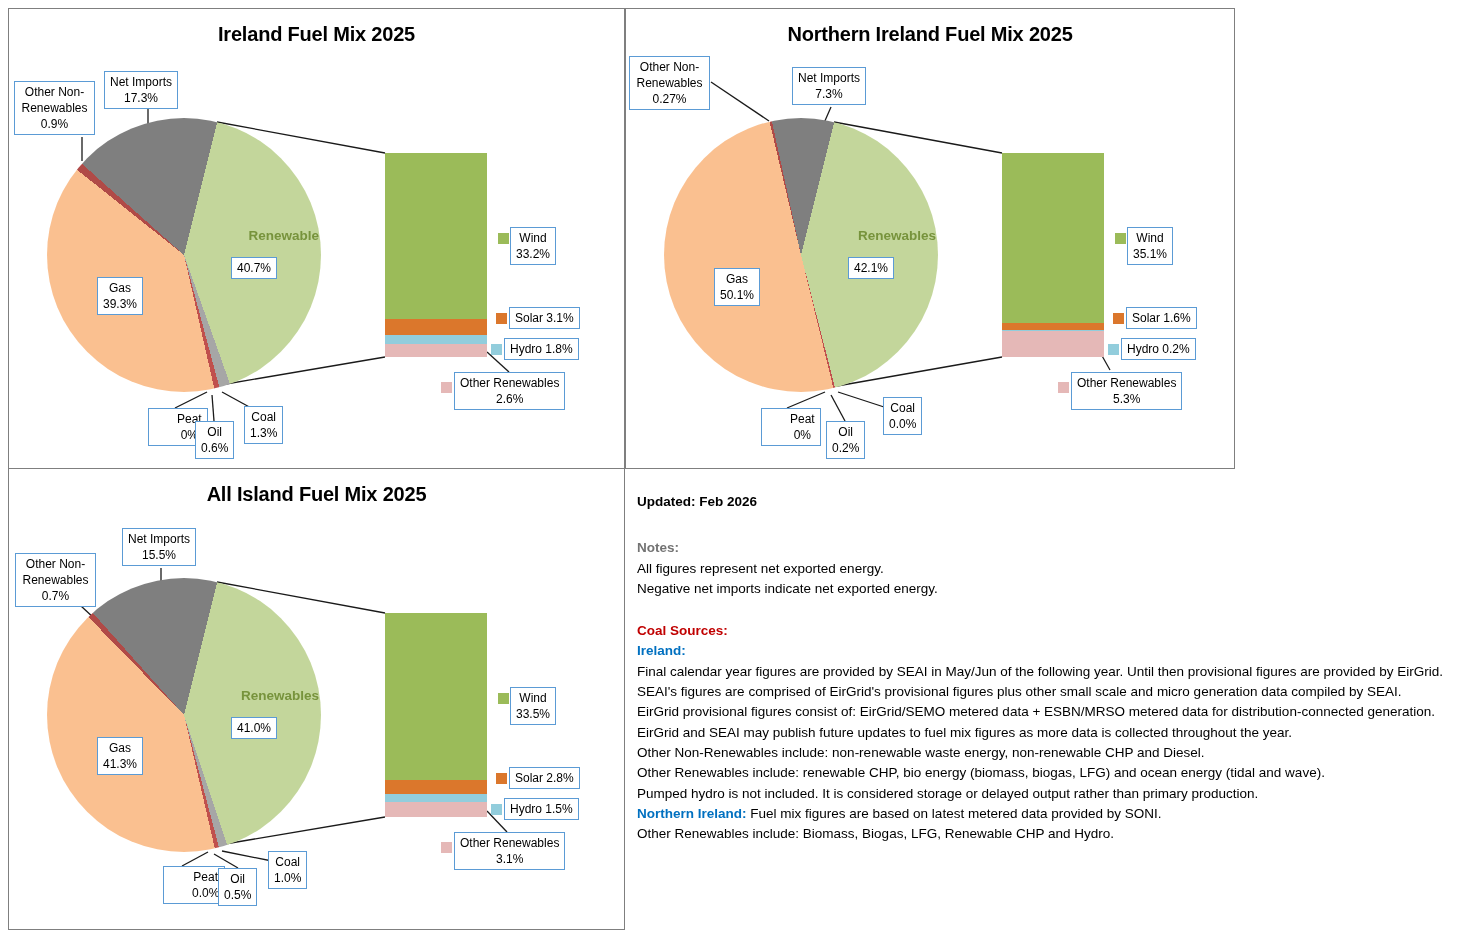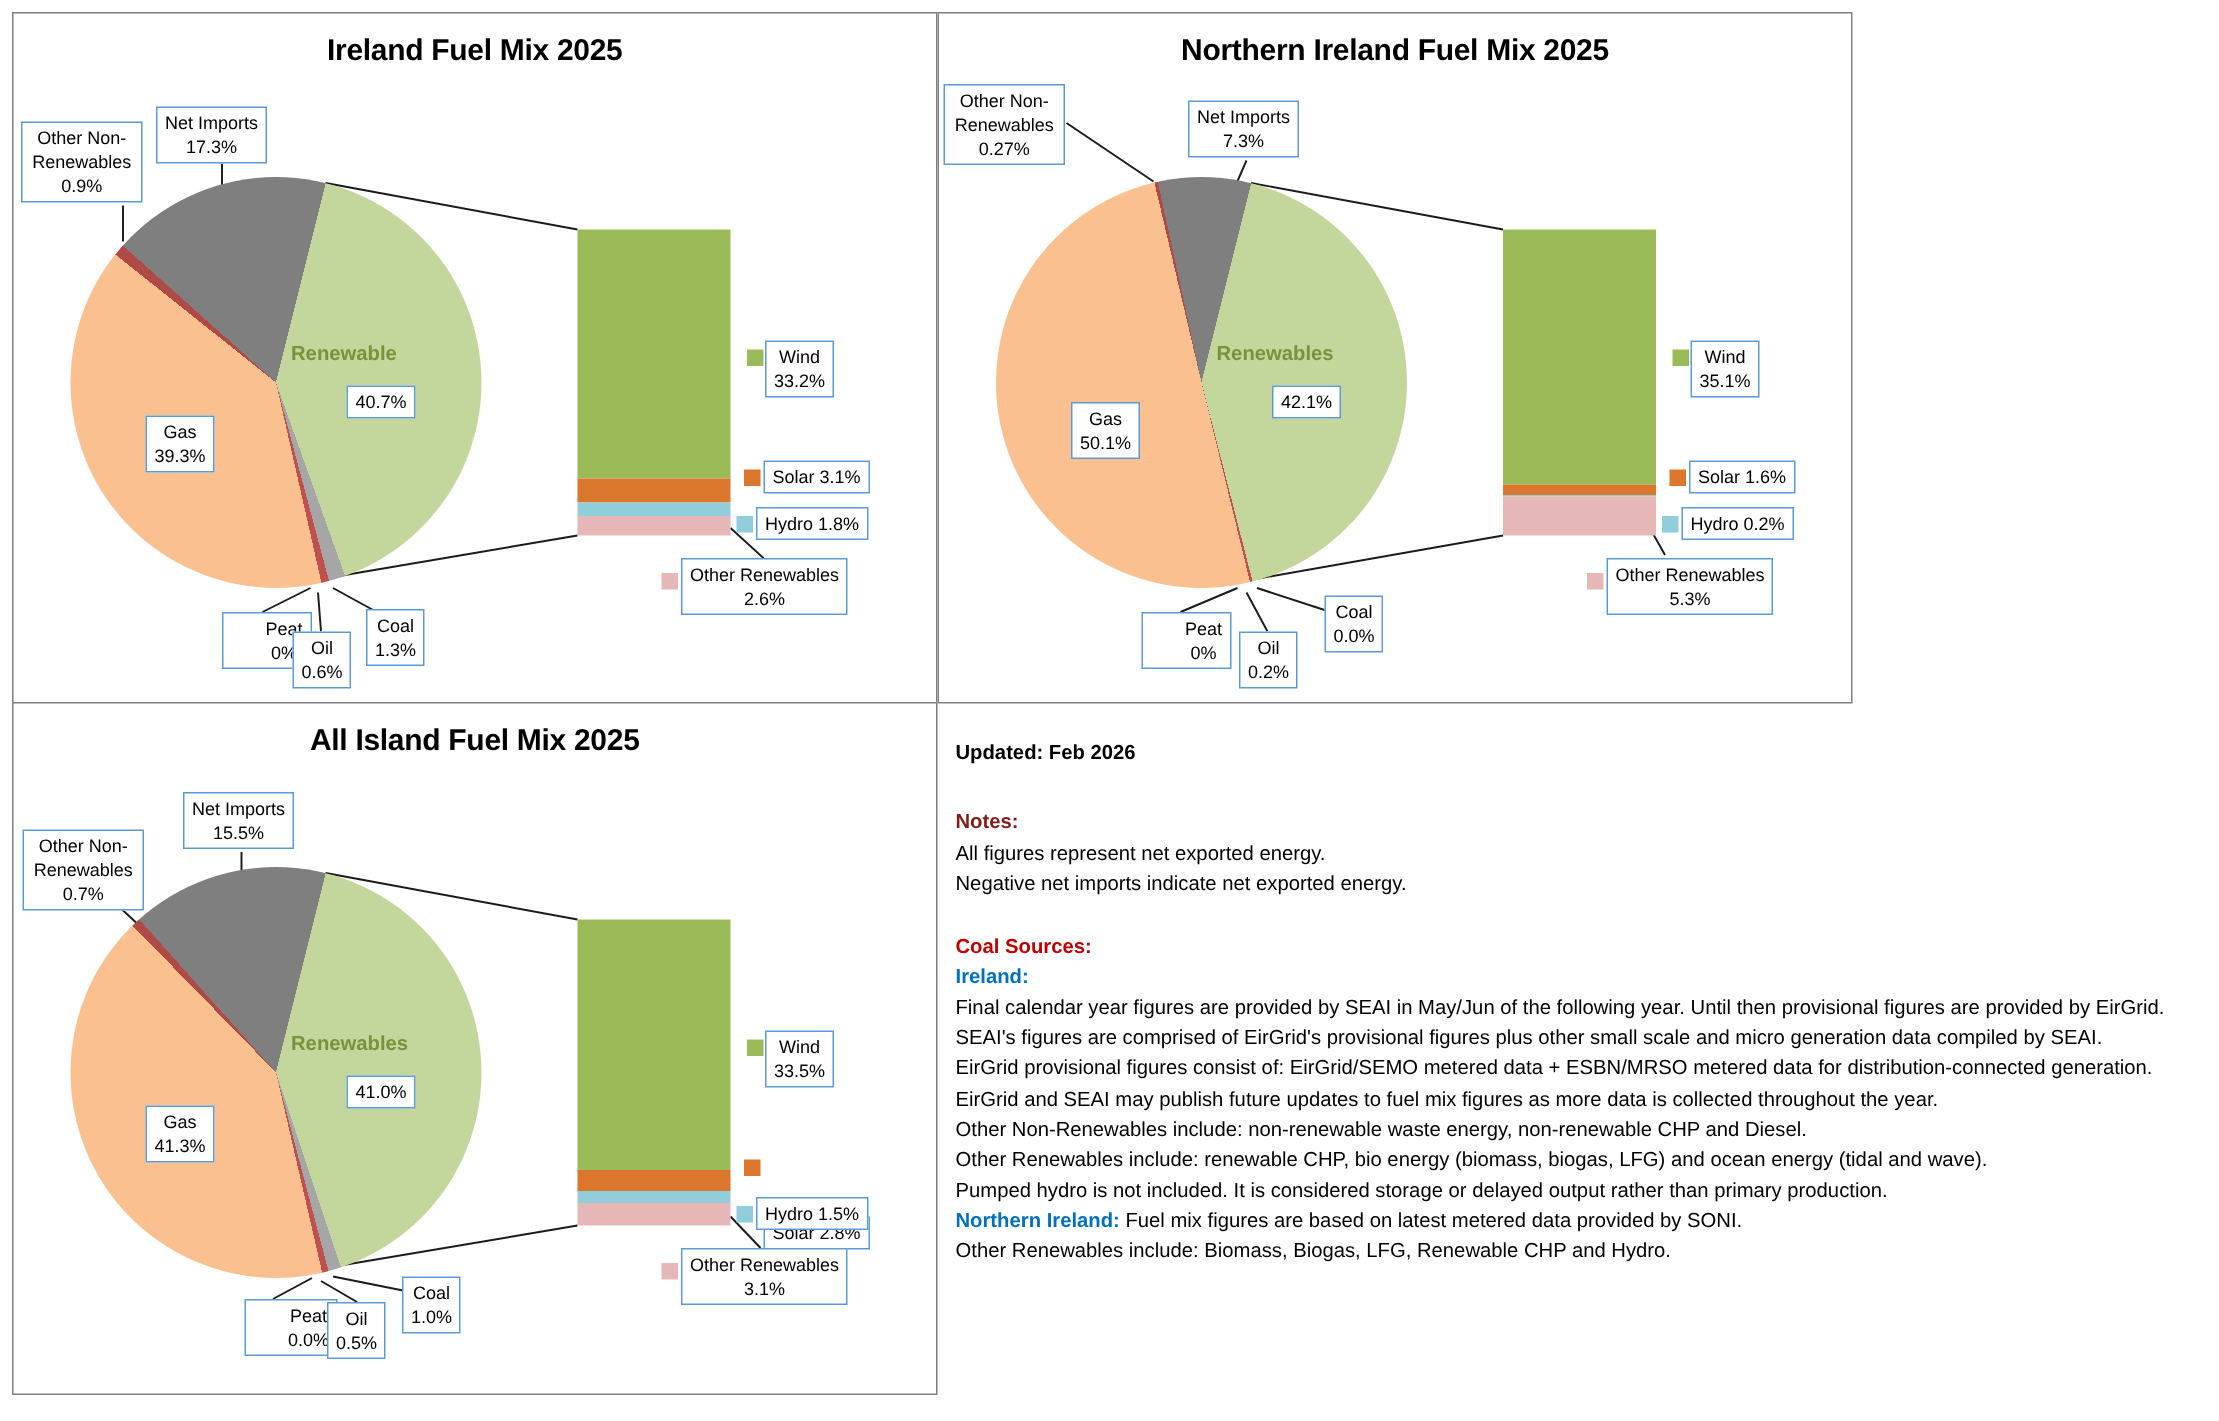--- a/index.html
+++ b/index.html
@@ -21,21 +21,21 @@
     font-size:20px; font-weight:bold; letter-spacing:-0.2px;
   }
   .connectors { position:absolute; left:0; top:0; pointer-events:none; }
   .connectors line { stroke:#1a1a1a; stroke-width:1.3; }
 
   .pie {
     position:absolute; left:38px; top:109px; width:274px; height:274px;
     border-radius:50%;
   }
   .pie-name {
-    position:absolute; left:185px; top:219px; width:125px; text-align:left;
+    position:absolute; left:185px; top:219px; width:125px; text-align:right;
     font-weight:bold; font-size:13.5px;
   }
   .lbl {
     position:absolute; box-sizing:border-box; background:#fff;
     border:1.6px solid #5B9BD5; text-align:center;
     font-size:12px; line-height:16px; padding:2px 5px; white-space:nowrap;
   }
   .pie-value { left:222px; top:248px; }
   .lbl-gas { left:88px; top:268px; }
   .p-ni .lbl-gas { top:259px; }
@@ -260,39 +260,39 @@
       <div style="height: 6.84597%; background: rgb(219, 119, 44);"></div>
       <div style="height: 3.66748%; background: rgb(146, 205, 220);"></div>
       <div style="height: 7.57946%; background: rgb(229, 184, 183);"></div>
     </div>
   <span class="swatch sw-wind" style="background: rgb(155, 187, 89);"></span>
   <div class="lbl lbl-wind" style="border-color: rgb(91, 155, 213);">
     <div>Wind</div>
     <div>33.5%</div>
   </div>
   <span class="swatch sw-solar" style="background: rgb(219, 119, 44);"></span>
-  <div class="lbl lbl-solar" style="border-color: rgb(91, 155, 213); margin-top: 44px;">
+  <div class="lbl lbl-solar" style="border-color: rgb(91, 155, 213);">
     <span>Solar</span>
     <span>2.8%</span>
   </div>
   <span class="swatch sw-hydro" style="background: rgb(146, 205, 220);"></span>
   <div class="lbl lbl-hydro" style="border-color: rgb(91, 155, 213);">
     <span>Hydro</span>
     <span>1.5%</span>
   </div>
   <span class="swatch sw-oren" style="background: rgb(229, 184, 183);"></span>
   <div class="lbl lbl-oren" style="border-color: rgb(91, 155, 213);">
     <div>Other Renewables</div>
     <div>3.1%</div>
   </div>
 </div>
 
 <div class="notes">
   <div class="n-updated">Updated: Feb 2026</div>
-  <div class="n-head-red" style="color: #7f1d1d;">Notes:</div>
+  <div class="n-head-red" style="color: #737373;">Notes:</div>
   <div class="n-line">All figures represent net exported energy.</div>
   <div class="n-line">Negative net imports indicate net exported energy.</div>
   <div class="n-head-red n-gap" style="color: rgb(192, 0, 0);">Coal Sources:</div>
   <div class="n-head-blue" style="color: rgb(0, 112, 192);">Ireland:</div>
   <div class="n-line">Final calendar year figures are provided by SEAI in May/Jun of the following year. Until then provisional figures are provided by EirGrid.</div>
   <div class="n-line">SEAI's figures are comprised of EirGrid's provisional figures plus other small scale and micro generation data compiled by SEAI.</div>
   <div class="n-line">EirGrid provisional figures consist of: EirGrid/SEMO metered data + ESBN/MRSO metered data for distribution-connected generation.</div>
   <div class="n-line">EirGrid and SEAI may publish future updates to fuel mix figures as more data is collected throughout the year.</div>
   <div class="n-line">Other Non-Renewables include: non-renewable waste energy, non-renewable CHP and Diesel.</div>
   <div class="n-line">Other Renewables include: renewable CHP, bio energy (biomass, biogas, LFG) and ocean energy (tidal and wave).</div>

